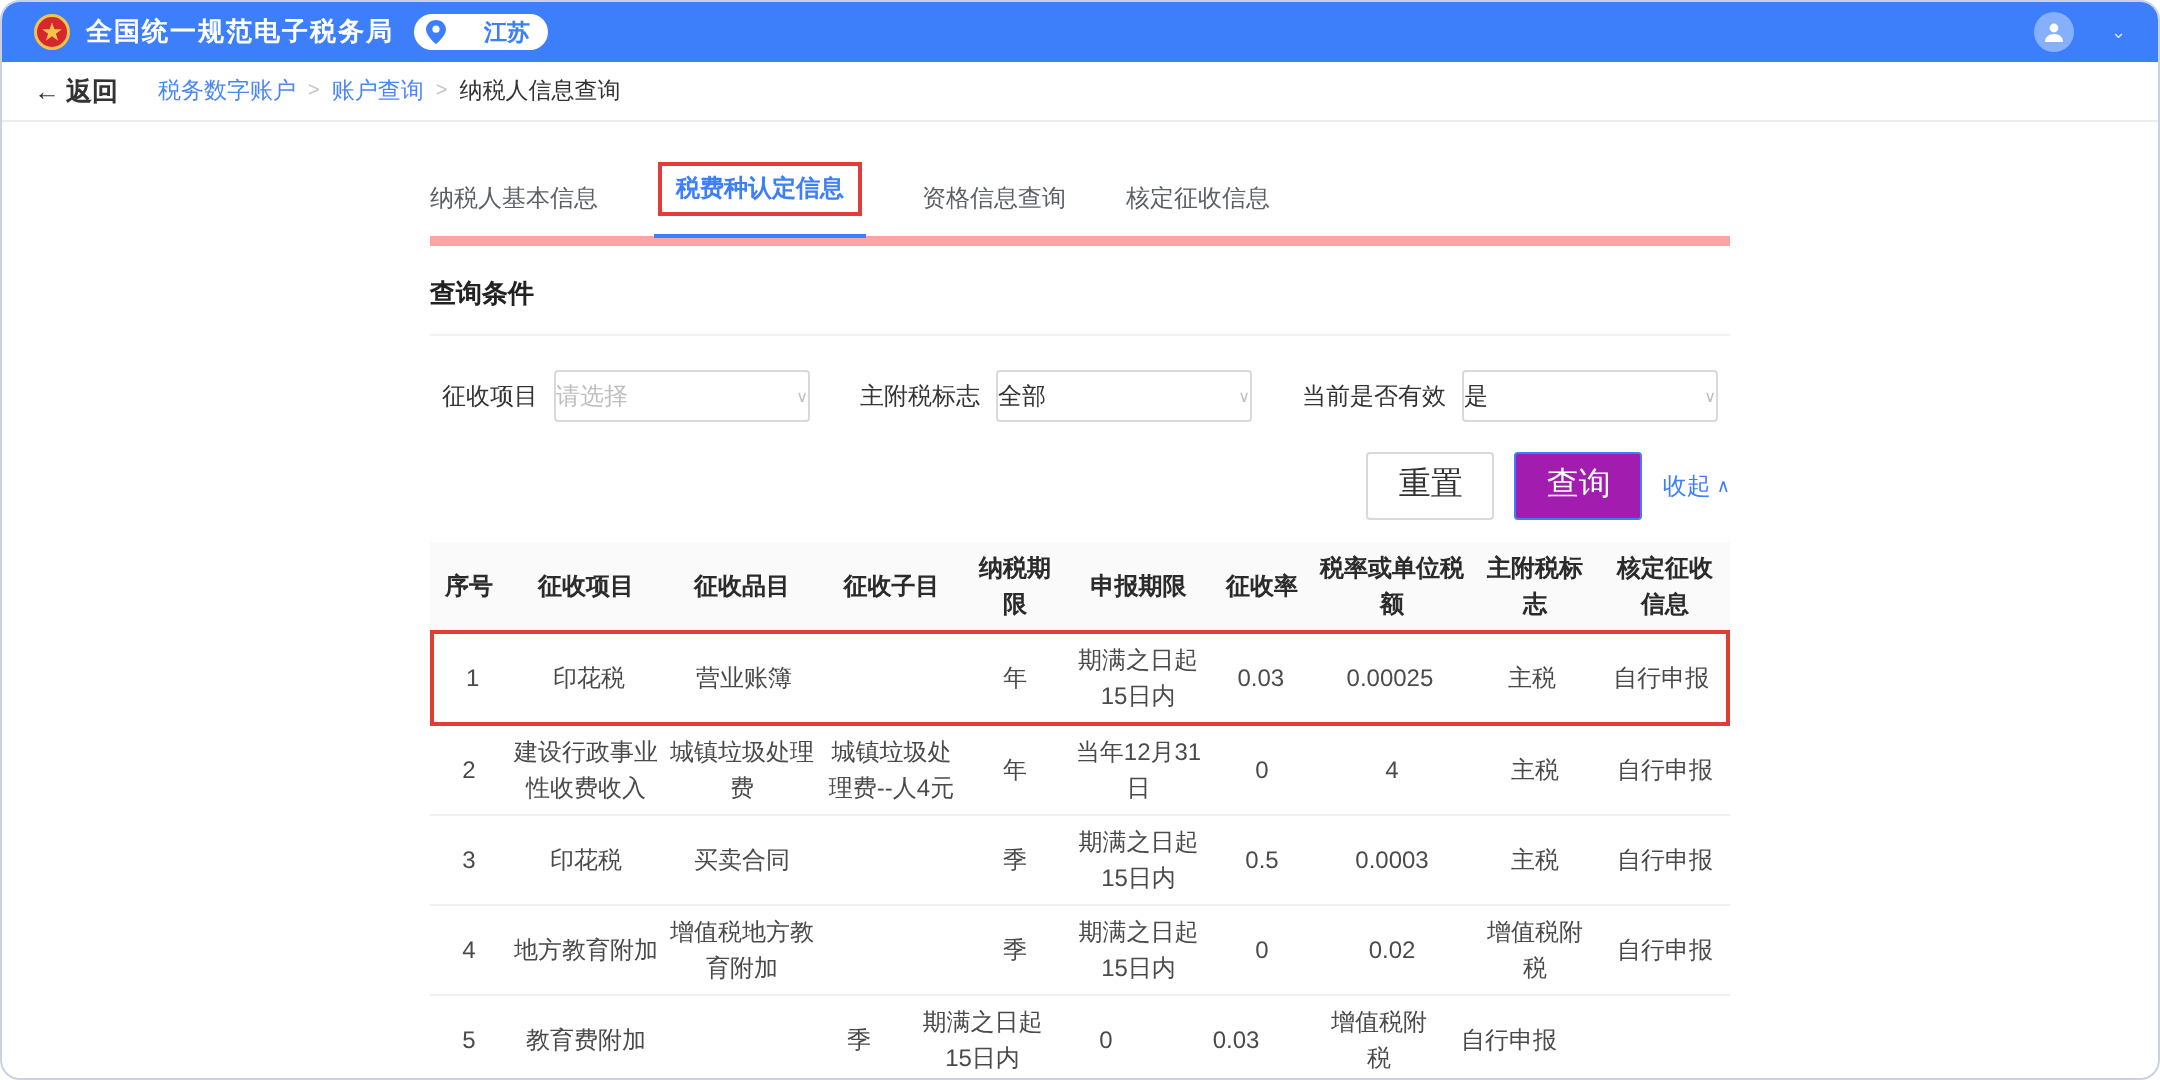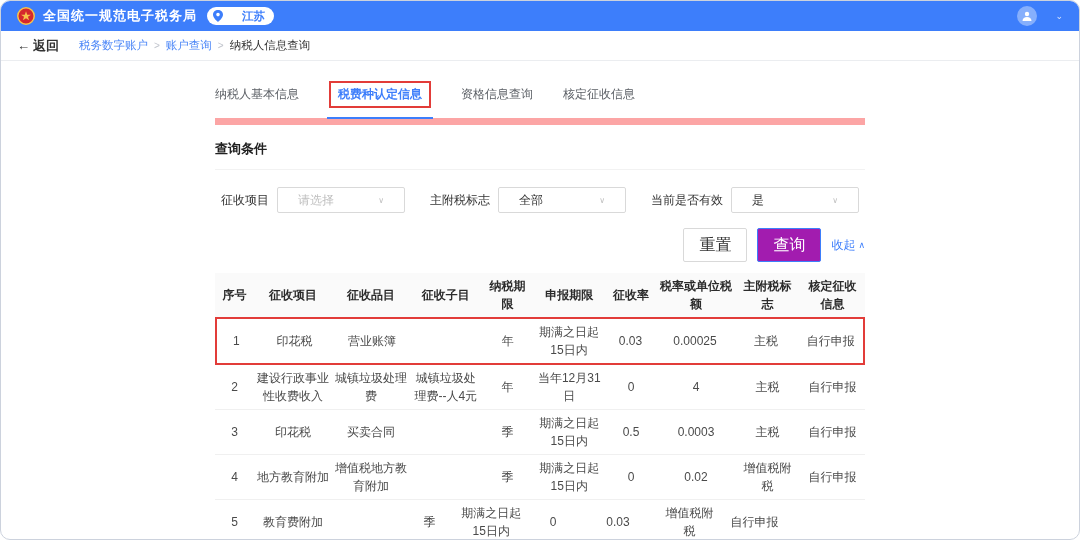--- a/index.html
+++ b/index.html
@@ -40,40 +40,40 @@
     background: #fff;
   }
   .back { font-size: 13px; font-weight: 700; color: #333; cursor: pointer; display: flex; align-items: center; gap: 3px; }
   .breadcrumb { display: flex; align-items: center; gap: 6px; font-size: 11.5px; }
   .crumb { color: #4b86f7; cursor: pointer; }
   .crumb.current { color: #333; cursor: default; }
   .crumb-sep { color: #c0c4cc; font-size: 10px; }
   
   .content { width: 650px; margin: 0 auto; }
   .tabs {
-    display: flex; gap: 30px; align-items: center;
-    padding-top: 16px; border-bottom: 7px solid #fca5a5;
+    display: flex; gap: 30px; align-items: flex-end;
+    padding-top: 16px; border-bottom: 5px solid #fca5a5;
     font-size: 12px; color: #5c6066;
   }
   .tab { padding: 4px 0 10px; position: relative; cursor: pointer; white-space: nowrap; }
   .tab.active { color: #3D7EFB; font-weight: 600; }
   .tab.active::after {
     content: ""; position: absolute; left: -2px; right: -2px; bottom: -1px;
     height: 2px; background: #3D7EFB;
   }
   .tab.active .tab-label { border: 2px solid #E23C39; padding: 3px 7px; display: inline-block; }
   .section-title { font-size: 13px; font-weight: 700; color: #222; padding: 15px 0 11px; border-bottom: 1px solid #f2f2f2; }
   
   .filters { display: flex; justify-content: space-between; padding: 17px 6px 0 6px; }
   .filter-group { display: flex; align-items: center; gap: 8px; }
   .filter-label { font-size: 12px; color: #333; white-space: nowrap; }
   .select {
     width: 128px; height: 26px; border: 1px solid #d9d9d9; border-radius: 2px;
     display: flex; align-items: center; justify-content: space-between;
-    padding: 0 20px; font-size: 12px; color: #333; background: #fff; cursor: pointer;
+    padding: 0 0; font-size: 12px; color: #333; background: #fff; cursor: pointer;
   }
   .select .placeholder { color: #bfbfbf; }
   .select-caret { color: #bfbfbf; font-size: 8px; }
   
   .actions { display: flex; justify-content: flex-end; align-items: center; gap: 10px; padding: 15px 0 11px; }
   .btn { font-size: 16px; border-radius: 2px; padding: 5px 15px; cursor: pointer; line-height: 1.4; }
   .btn-reset { background: #fff; border: 1px solid #d9d9d9; color: #333; }
   .btn-search { background: #a21caf; border: 1px solid #3D7EFB; color: #fff; }
   .collapse-link { color: #3D7EFB; font-size: 12px; cursor: pointer; display: flex; align-items: center; gap: 3px; }
   .collapse-link .caret-up { font-size: 9px; }

